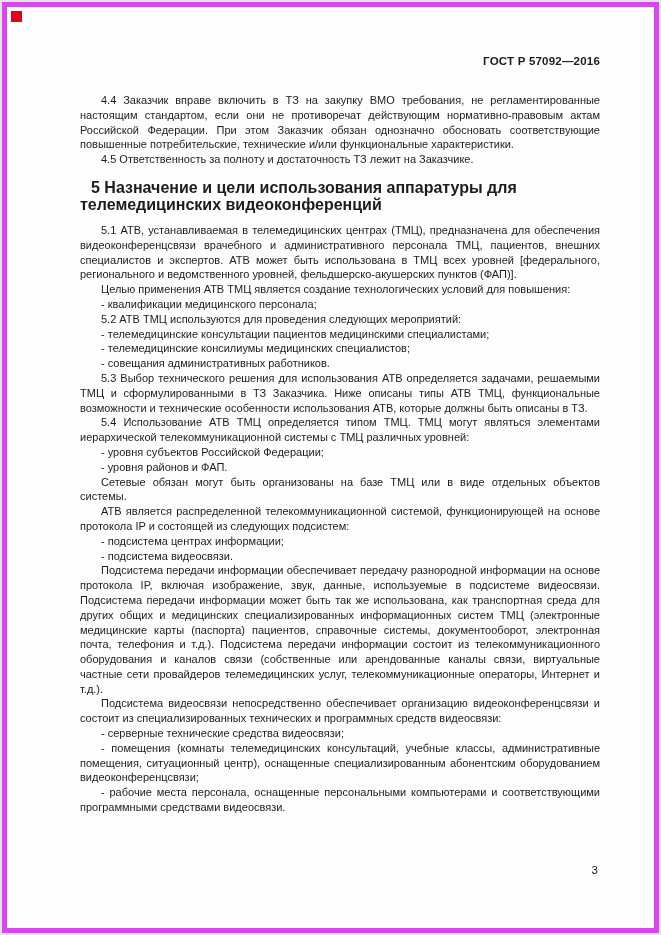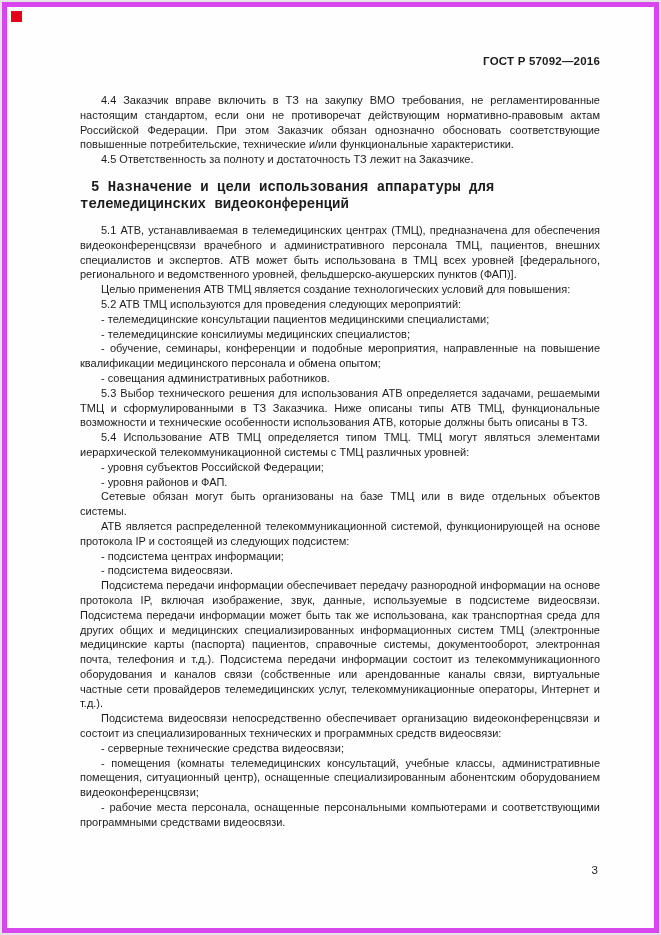--- a/index.html
+++ b/index.html
@@ -48,27 +48,26 @@
     color: #1c1c1c;
     font-size: 11px;
     line-height: 14.8px;
     text-align: justify;
   }
   .block.p, .block.li {
     margin: 0;
     text-indent: 21px;
   }
   .block.h {
-    font-size: 14px;
+    font-size: 16px;
     font-weight: bold;
     line-height: 17px;
     margin: 12px 0 10px 0;
     text-indent: 11px;
     text-align: left;
-    font-family: Liberation Mono, monospace;
   }
   .page-number {
     position: absolute;
     right: 56px;
     bottom: 52px;
     font-size: 11.5px;
     color: #1c1c1c;
   }
 </style>
 </head>
@@ -76,24 +75,24 @@
 
 <div class="sheet">
   <div class="red-marker" style="background: rgb(226, 0, 26);"></div>
   <div class="doc-header">ГОСТ Р 57092—2016</div>
   <div class="content">
       <p class="block p">4.4 Заказчик вправе включить в ТЗ на закупку ВМО требования, не регламентированные настоящим стандартом, если они не противоречат действующим нормативно-правовым актам Российской Федерации. При этом Заказчик обязан однозначно обосновать соответствующие повышенные потребительские, технические и/или функциональные характеристики.</p>
       <p class="block p">4.5 Ответственность за полноту и достаточность ТЗ лежит на Заказчике.</p>
       <h2 class="block h">5 Назначение и цели использования аппаратуры для телемедицинских видеоконференций</h2>
       <p class="block p">5.1 АТВ, устанавливаемая в телемедицинских центрах (ТМЦ), предназначена для обеспечения видеоконференцсвязи врачебного и административного персонала ТМЦ, пациентов, внешних специалистов и экспертов. АТВ может быть использована в ТМЦ всех уровней [федерального, регионального и ведомственного уровней, фельдшерско-акушерских пунктов (ФАП)].</p>
       <p class="block p">Целью применения АТВ ТМЦ является создание технологических условий для повышения:</p>
+      <p class="block li">- квалификации медицинского персонала;</p>
       <p class="block p">5.2 АТВ ТМЦ используются для проведения следующих мероприятий:</p>
       <p class="block li">- телемедицинские консультации пациентов медицинскими специалистами;</p>
       <p class="block li">- телемедицинские консилиумы медицинских специалистов;</p>
-      <p class="block li">- обучение, семинары, конференции и подобные мероприятия, направленные на повышение квалификации медицинского персонала и обмена опытом;</p>
       <p class="block li">- совещания административных работников.</p>
       <p class="block p">5.3 Выбор технического решения для использования АТВ определяется задачами, решаемыми ТМЦ и сформулированными в ТЗ Заказчика. Ниже описаны типы АТВ ТМЦ, функциональные возможности и технические особенности использования АТВ, которые должны быть описаны в ТЗ.</p>
       <p class="block p">5.4 Использование АТВ ТМЦ определяется типом ТМЦ. ТМЦ могут являться элементами иерархической телекоммуникационной системы с ТМЦ различных уровней:</p>
       <p class="block li">- уровня субъектов Российской Федерации;</p>
       <p class="block li">- уровня районов и ФАП.</p>
       <p class="block p">Сетевые обязан могут быть организованы на базе ТМЦ или в виде отдельных объектов системы.</p>
       <p class="block p">АТВ является распределенной телекоммуникационной системой, функционирующей на основе протокола IP и состоящей из следующих подсистем:</p>
       <p class="block li">- подсистема центрах информации;</p>
       <p class="block li">- подсистема видеосвязи.</p>
       <p class="block p">Подсистема передачи информации обеспечивает передачу разнородной информации на основе протокола IP, включая изображение, звук, данные, используемые в подсистеме видеосвязи. Подсистема передачи информации может быть так же использована, как транспортная среда для других общих и медицинских специализированных информационных систем ТМЦ (электронные медицинские карты (паспорта) пациентов, справочные системы, документооборот, электронная почта, телефония и т.д.). Подсистема передачи информации состоит из телекоммуникационного оборудования и каналов связи (собственные или арендованные каналы связи, виртуальные частные сети провайдеров телемедицинских услуг, телекоммуникационные операторы, Интернет и т.д.).</p>

